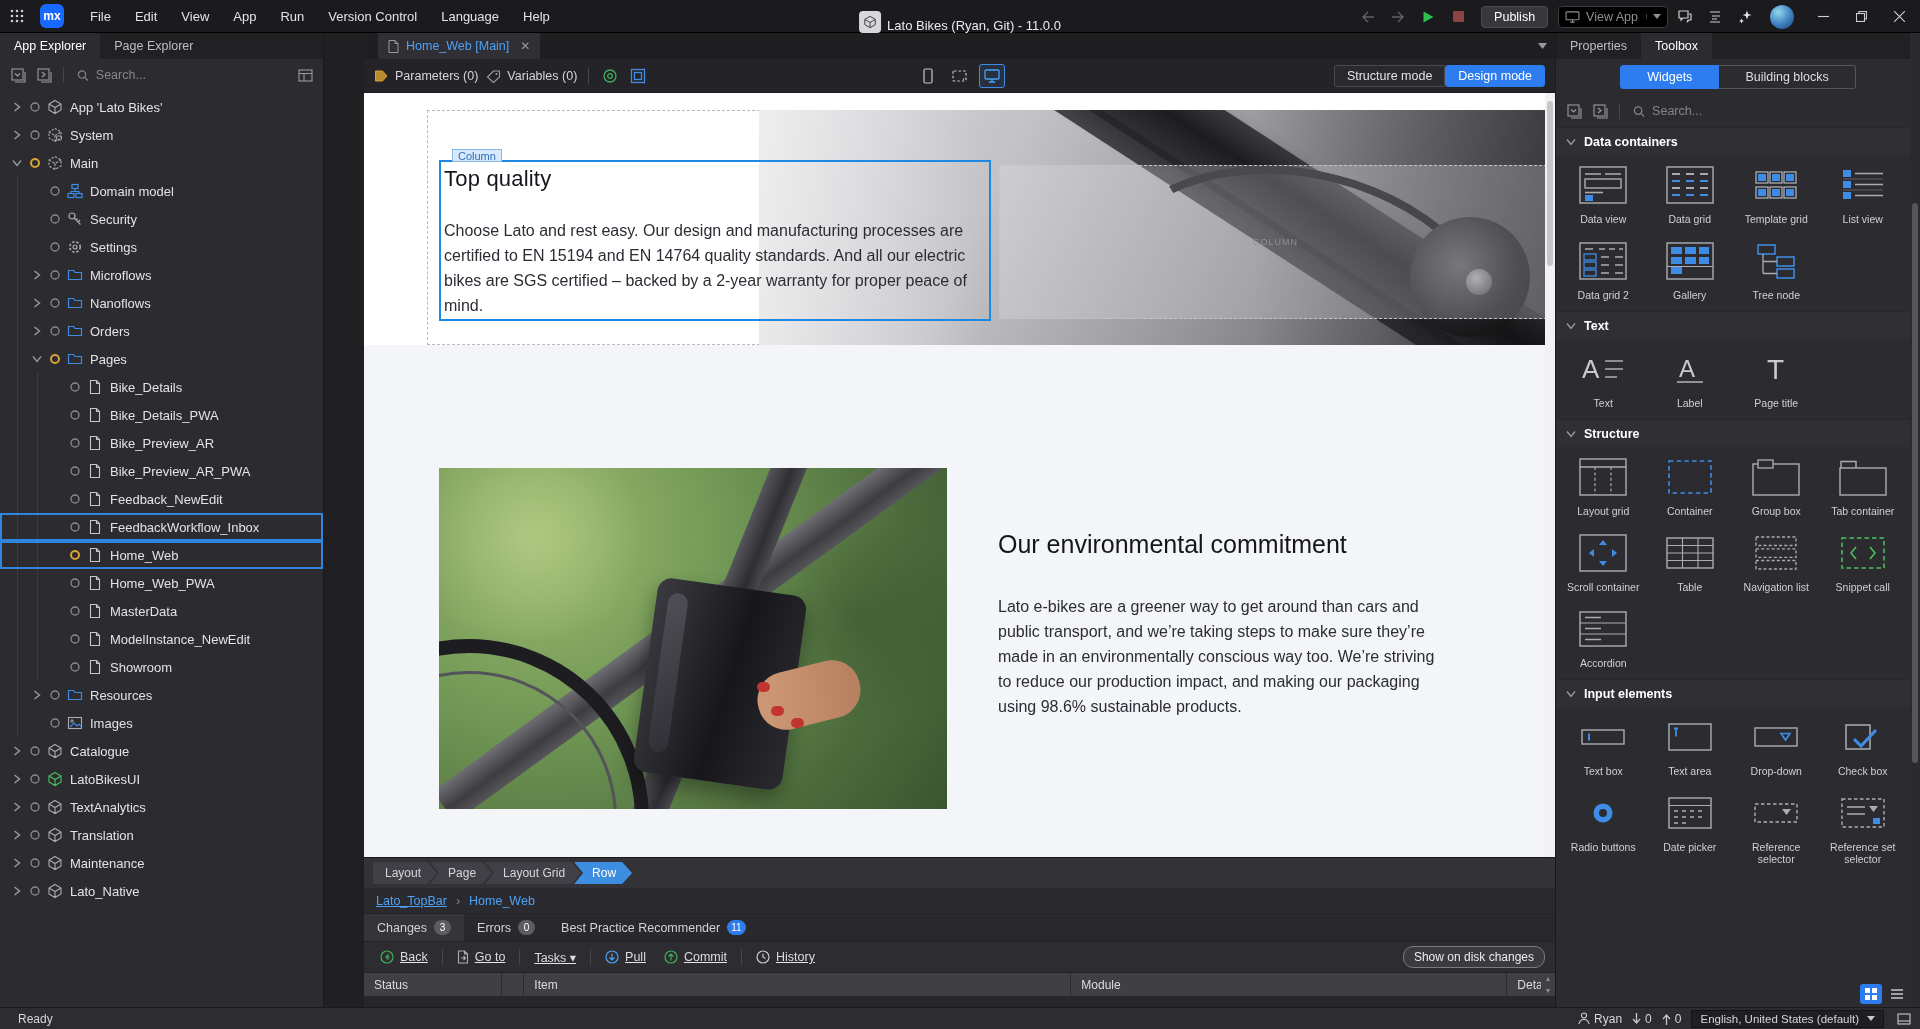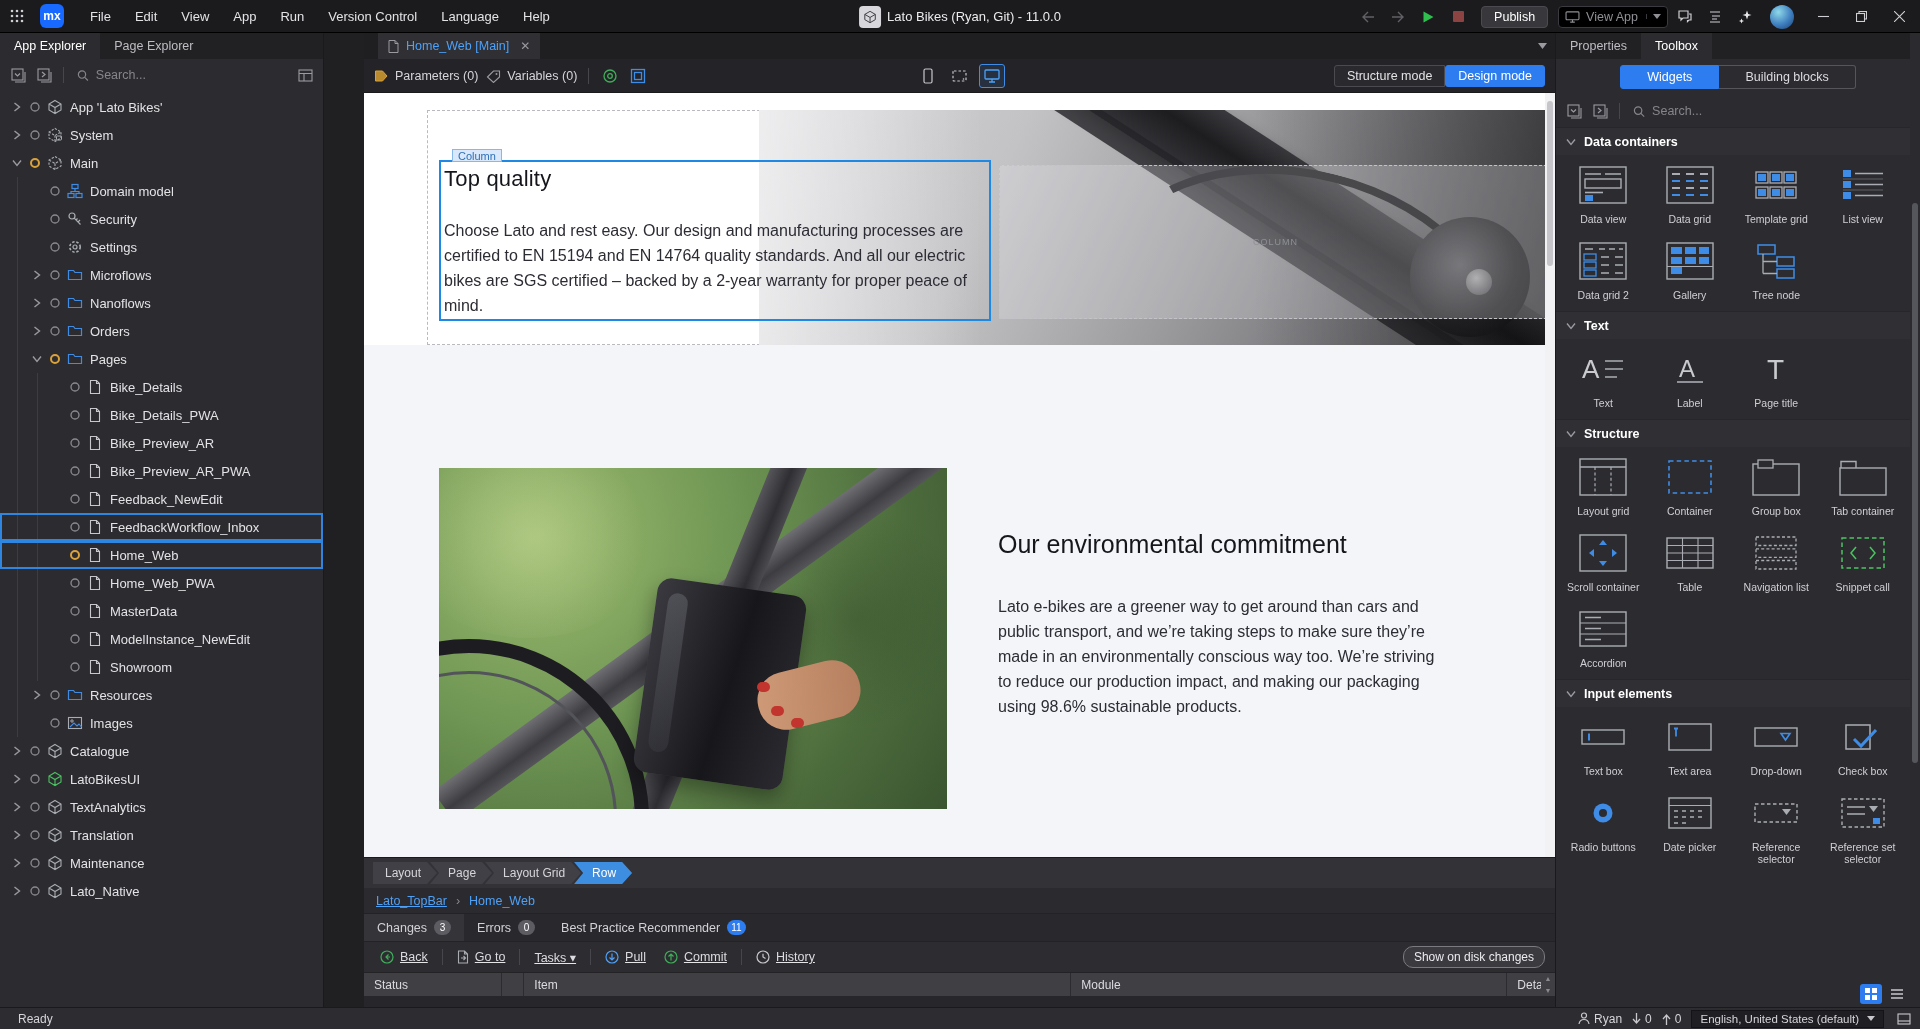--- a/index.html
+++ b/index.html
@@ -12,21 +12,21 @@
   html,body{width:1920px;height:1029px;overflow:hidden;background:#202023;
     font-family:"Liberation Sans","DejaVu Sans",sans-serif;color:var(--txt);-webkit-font-smoothing:antialiased;}
   .app{display:flex;flex-direction:column;width:1920px;height:1029px;}
 
   
   .titlebar{height:33px;background:var(--bg-titlebar);display:flex;align-items:center;position:relative;flex:0 0 33px;border-bottom:1px solid #000;}
   .apps-grid{width:34px;height:33px;display:flex;align-items:center;justify-content:center;}
   .mx-logo{width:24px;height:24px;border-radius:6px;background:#1769ff;color:#fff;font-weight:bold;font-size:12px;display:flex;align-items:center;justify-content:center;margin:0 14px 0 6px;}
   .menu{display:flex;align-items:center;height:100%;}
   .menu-item{padding:0 12px;font-size:13px;color:#e3e3e6;height:100%;display:flex;align-items:center;cursor:default;}
-  .title-center{position:absolute;left:50%;top:0;transform:translateX(-50%);height:33px;display:flex;align-items:center;gap:6px;}
+  .title-center{position:absolute;left:50%;top:0;transform:translateX(-50%);height:33px;display:flex;align-items:flex-end;gap:6px;}
   .app-icon{width:22px;height:22px;border-radius:4px;background:#d8d8dc;display:flex;align-items:center;justify-content:center;}
   .window-title{font-size:13px;color:#ececef;}
   .tb-right{position:absolute;right:0;top:0;height:33px;display:flex;align-items:center;gap:4px;padding-right:4px;}
   .nav-btn{width:26px;height:24px;display:flex;align-items:center;justify-content:center;opacity:.55;}
   .run-btn,.stop-btn{width:26px;height:24px;display:flex;align-items:center;justify-content:center;}
   .publish-btn{background:#37373c;border:1px solid #4a4a50;color:#fff;font-size:12.5px;border-radius:4px;padding:3px 12px;margin:0 6px;}
   .viewapp{display:flex;align-items:center;gap:6px;color:#8f8f95;font-size:12.5px;padding:3px 6px;border:1px solid #3a3a40;border-radius:4px;background:#000000;}
   .viewapp .caret{border-left:1px solid #3a3a40;padding-left:6px;margin-left:2px;}
   .tb-icon{width:26px;height:24px;display:flex;align-items:center;justify-content:center;}
   .avatar{width:24px;height:24px;border-radius:50%;background:radial-gradient(circle at 35% 30%,#8fd8e8,#3f7fc0 55%,#1c3f6e);margin:0 8px;}

